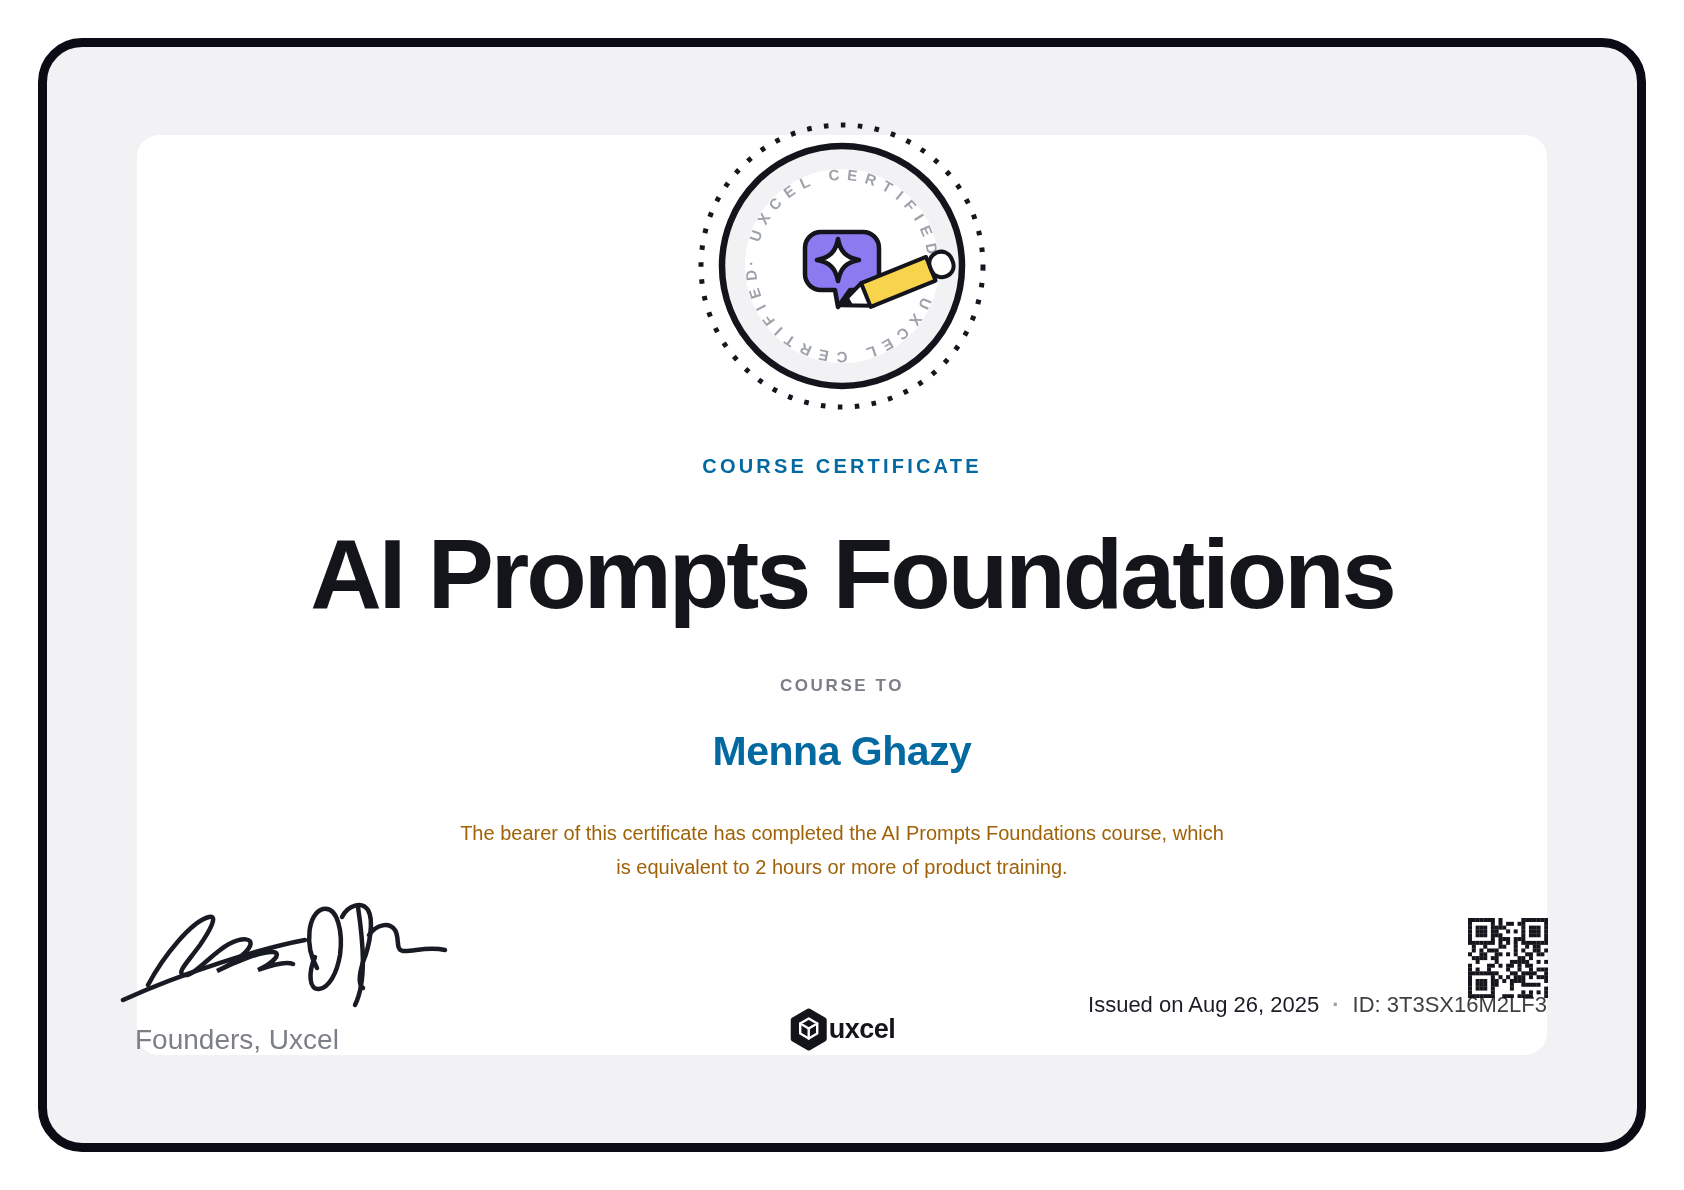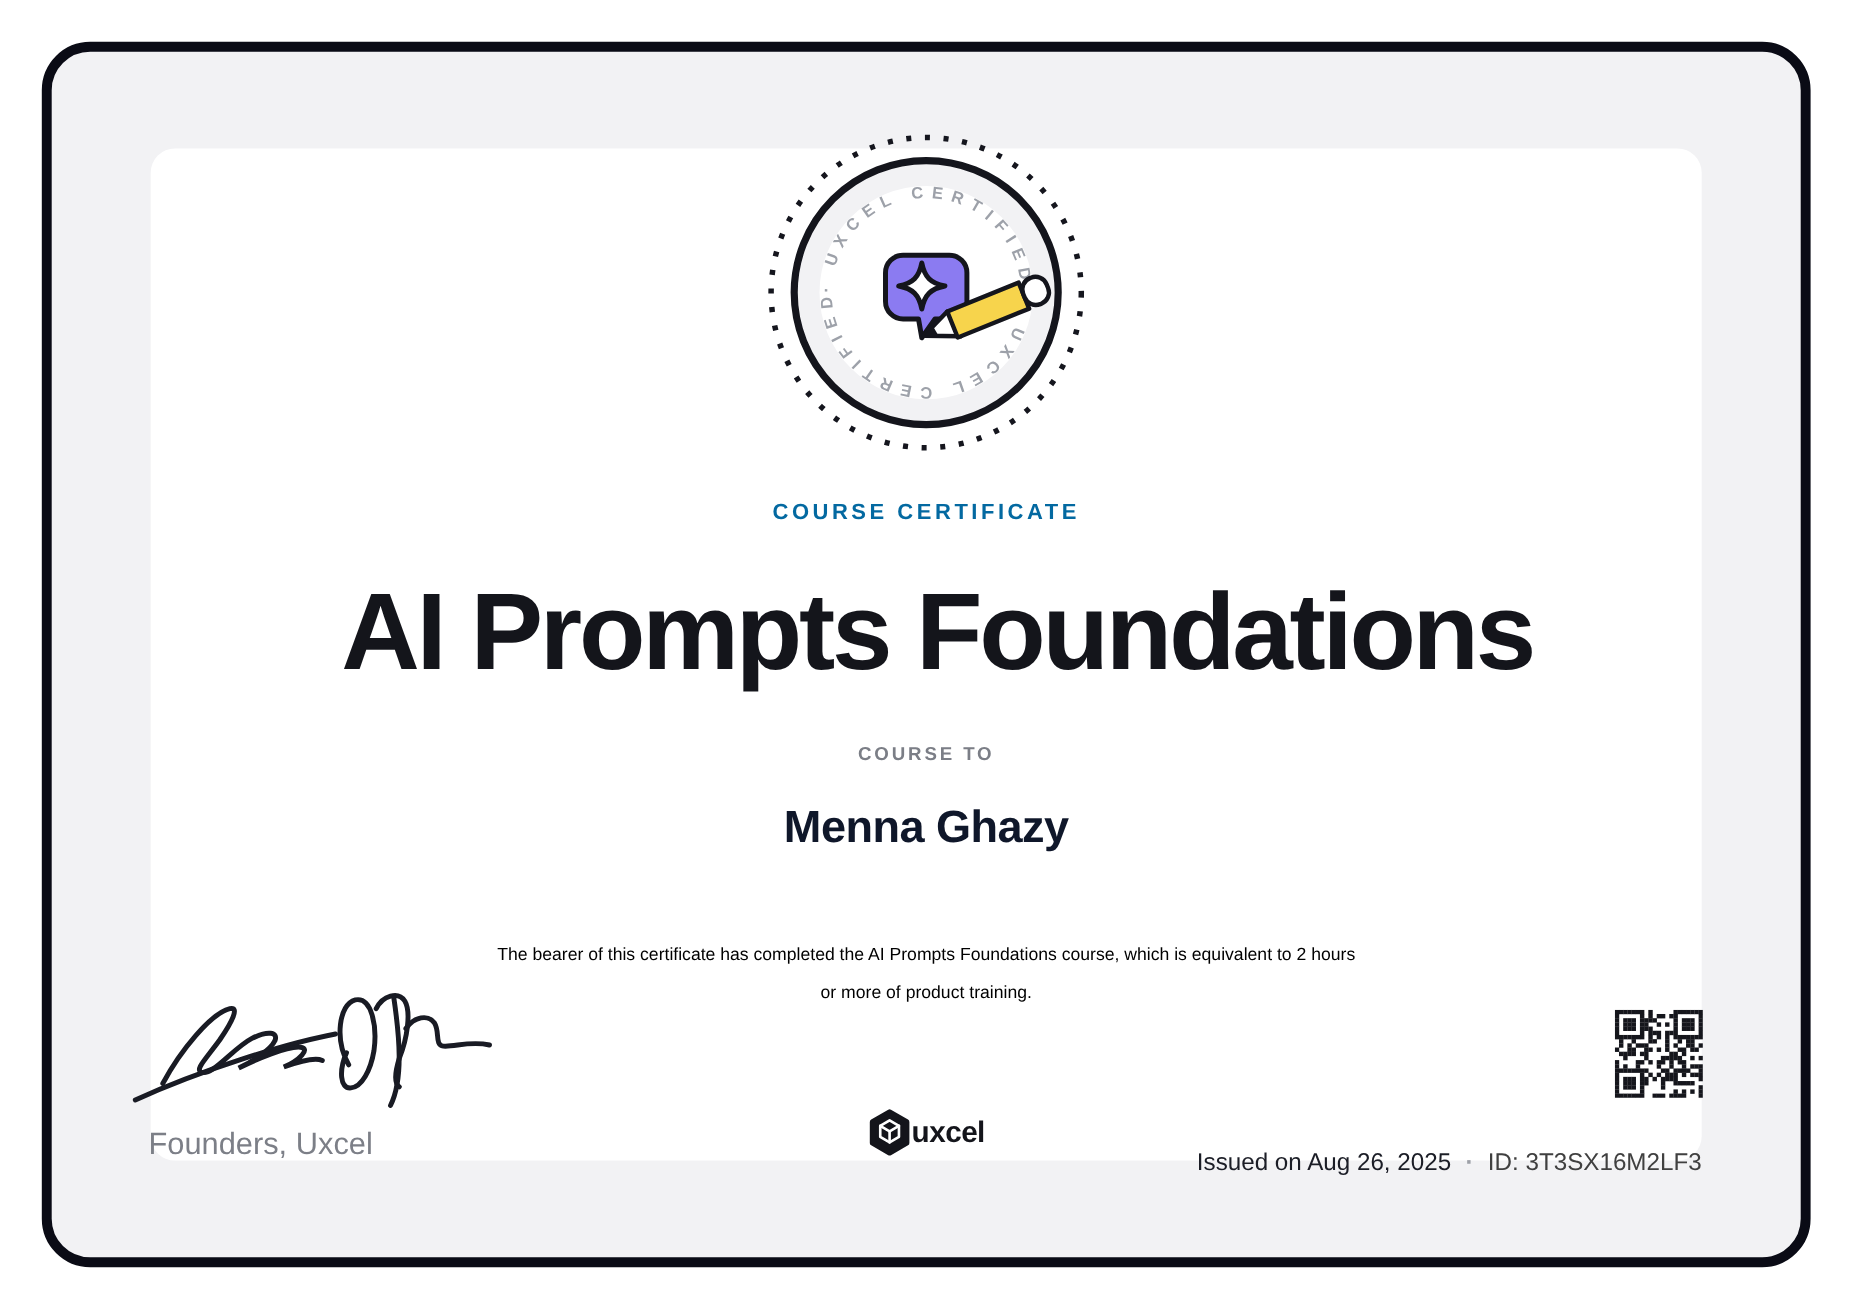--- a/index.html
+++ b/index.html
@@ -6,30 +6,30 @@
   .page{position:relative;width:1684px;height:1190px;background:#ffffff;overflow:hidden;
         font-family:"Liberation Sans", sans-serif;}
   .frame{position:absolute;left:38px;top:38px;right:38px;bottom:38px;
          border:9px solid #0a0b15;border-radius:44px;background:#f2f2f4;box-sizing:border-box;}
   .panel{position:absolute;left:90px;top:88px;right:90px;bottom:88px;
          background:#ffffff;border-radius:22px;}
   .row{position:absolute;left:0;right:0;text-align:center;}
   .kicker{top:455px;font-size:20px;font-weight:bold;letter-spacing:3.2px;color:#0369a1;}
   .title{top:524px;font-size:99px;line-height:1;font-weight:bold;letter-spacing:-3px;color:#14151b;padding-left:20px;}
   .issued-to{top:676px;font-size:17px;font-weight:bold;letter-spacing:2.6px;color:#7b7e86;}
-  .name{top:728px;font-size:41px;font-weight:bold;letter-spacing:-0.5px;color:#0f172a;}
-  .desc{top:852px;font-size:16px;line-height:34px;color:#000000;}
+  .name{top:728px;font-size:41px;font-weight:bold;letter-spacing:-0.5px;color:#0369a1;}
+  .desc{top:816px;font-size:20px;line-height:34px;color:#a16207;}
   .desc .inner{display:inline-block;max-width:780px;}
   .badge{position:absolute;left:697px;top:121px;}
   .sigs{position:absolute;left:112px;top:893px;}
   .founders{position:absolute;left:135px;top:1024px;font-size:28px;color:#7c7f87;}
   .logo{position:absolute;left:50%;top:1008px;transform:translateX(-50%);
         display:flex;align-items:center;}
   .wordmark{font-size:27px;font-weight:bold;letter-spacing:-0.5px;color:#14151b;}
-  .issue-row{position:absolute;right:137px;top:1044px;display:flex;align-items:center;gap:13px;
+  .issue-row{position:absolute;right:137px;top:992px;display:flex;align-items:center;gap:13px;
              font-size:22px;}
   .issue-date{color:#1b1d26;}
   .dot-sep{color:#9da0a7;font-weight:bold;}
   .cert-id{color:#404040;text-align:right;}
   .qr{position:absolute;left:1468px;top:918px;}
 </style>
 </head>
 <body>
 
 <div class="page">

